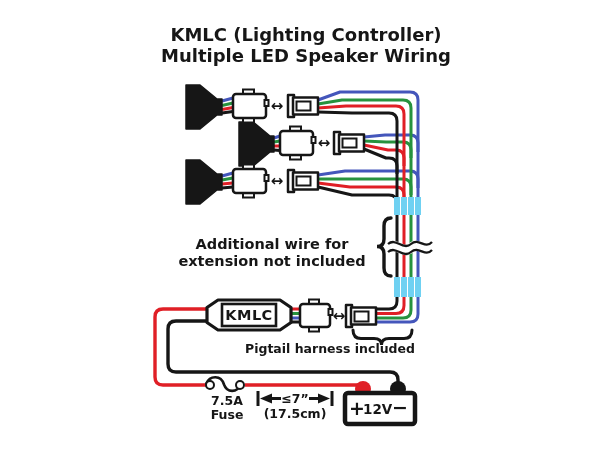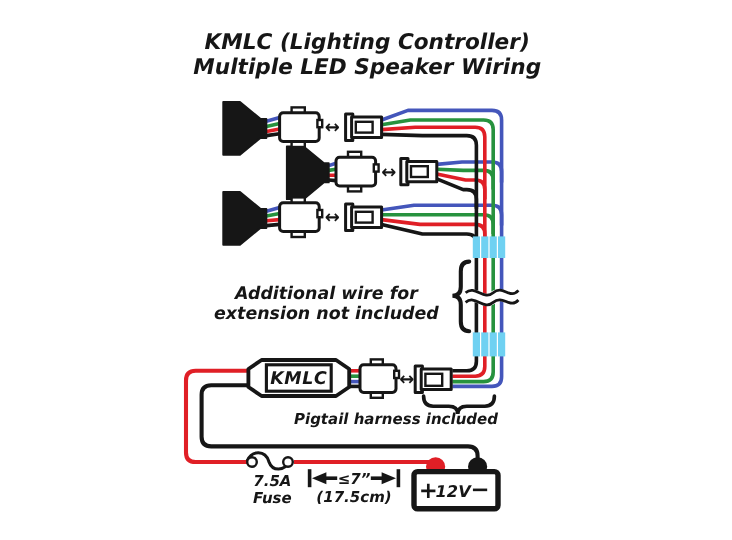--- a/index.html
+++ b/index.html
@@ -1,17 +1,17 @@
 <!DOCTYPE html>
 <html><head>
 <meta charset="utf-8">
 <style>
   html,body{margin:0;padding:0;background:#ffffff;}
   .stage{position:relative;width:610px;height:450px;background:#ffffff;overflow:hidden;
-         font-family:"DejaVu Sans","Liberation Sans",sans-serif;font-style:italic;}
+         font-family:"DejaVu Sans","Liberation Sans",sans-serif;}
   svg{position:absolute;left:0;top:0;}
   text{fill:#161616;font-family:"DejaVu Sans","Liberation Sans",sans-serif;}
   .title-text{font-size:18px;font-weight:bold;text-anchor:middle;}
   .note-text{font-size:14.5px;font-weight:bold;text-anchor:middle;}
   .small-label{font-size:12.5px;font-weight:bold;text-anchor:middle;}
   .kmlc-text{font-size:14.5px;font-weight:bold;text-anchor:middle;letter-spacing:0.5px;}
   .conn-arrow{font-size:15px;font-weight:bold;text-anchor:middle;}
   .wire{fill:none;stroke-width:3;stroke-linejoin:round;stroke-linecap:butt;}
   .powerwire{fill:none;stroke-width:3.4;stroke-linejoin:round;stroke-linecap:butt;}
   .ink-line{fill:none;stroke:#161616;}

